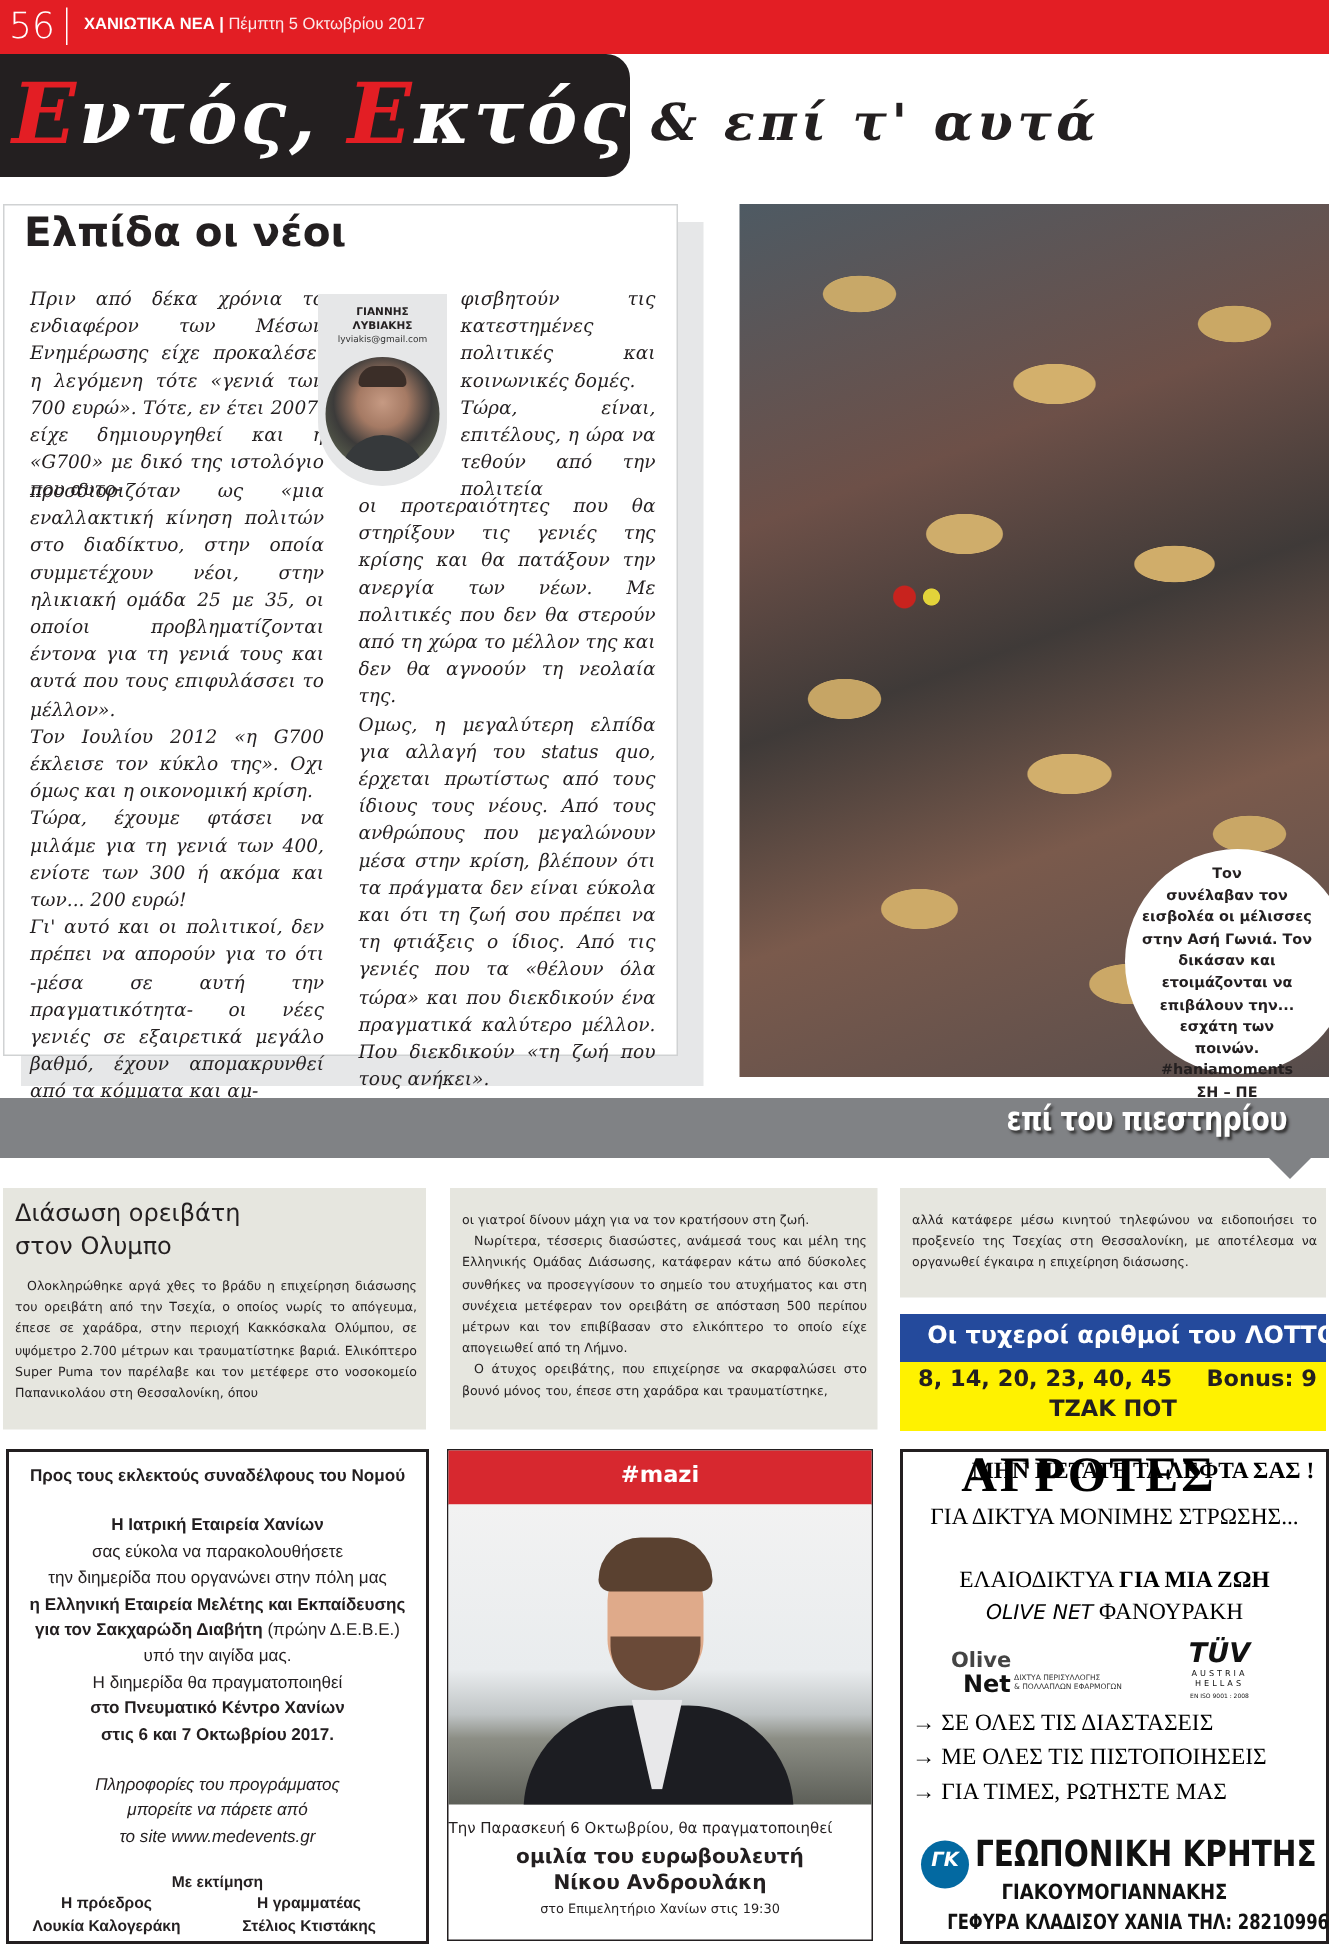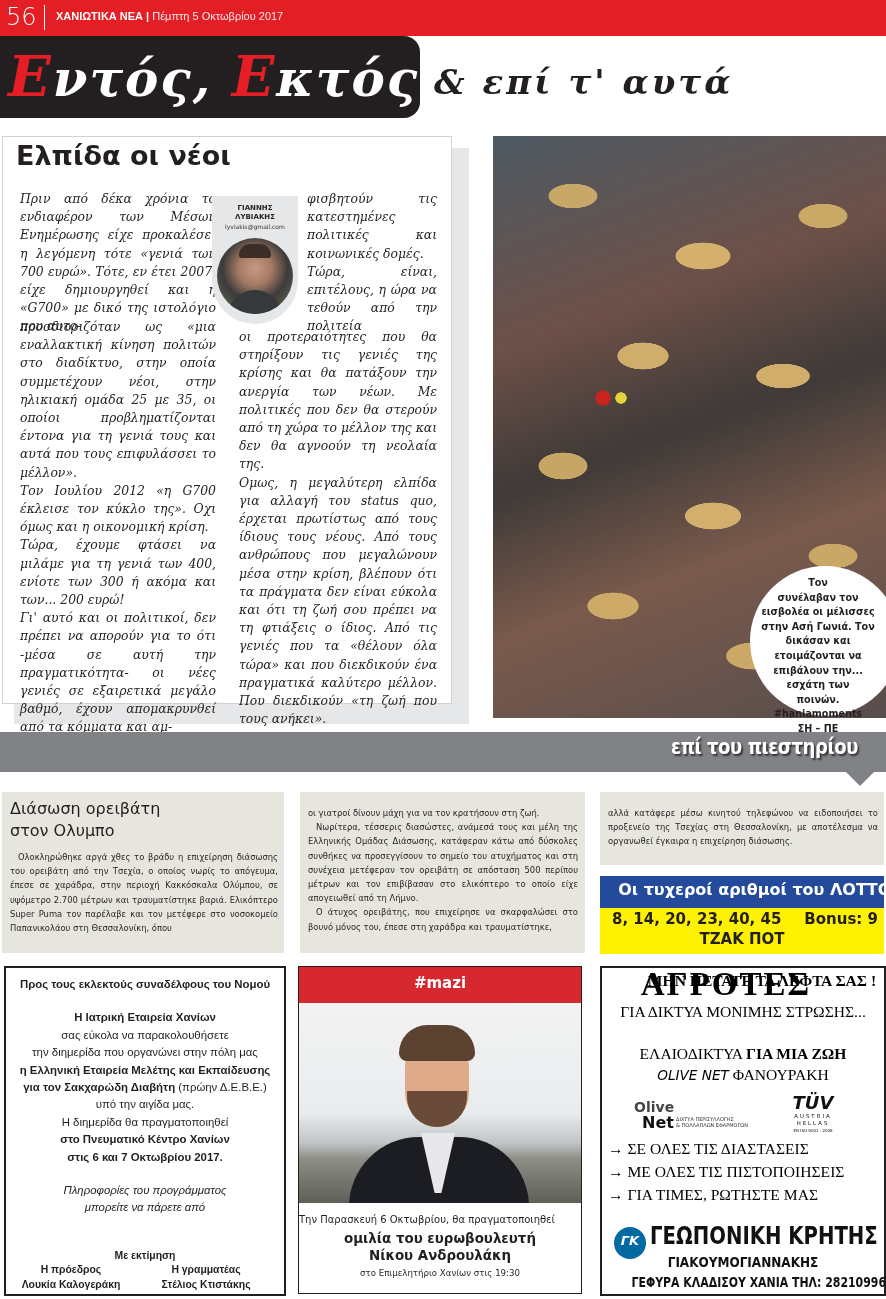--- a/index.html
+++ b/index.html
@@ -225,20 +225,21 @@
   <div>σας εύκολα να παρακολουθήσετε</div>
   <div>την διημερίδα που οργανώνει στην πόλη μας</div>
   <div class="b">η Ελληνική Εταιρεία Μελέτης και Εκπαίδευσης</div>
   <div><span class="b">για τον Σακχαρώδη Διαβήτη</span><span> (πρώην Δ.Ε.Β.Ε.)</span></div>
   <div>υπό την αιγίδα μας.</div>
   <div>Η διημερίδα θα πραγματοποιηθεί</div>
   <div class="b">στο Πνευματικό Κέντρο Χανίων</div>
   <div class="b" style="margin-bottom:16px">στις 6 και 7 Οκτωβρίου 2017.</div>
   <div class="i">Πληροφορίες του προγράμματος</div>
   <div class="i">μπορείτε να πάρετε από</div>
+  <div class="i">το site www.medevents.gr</div>
 </div>
 <div class="abs sig sig-c">Με εκτίμηση</div>
 <div class="abs sig sig-l">
   <div>Η πρόεδρος</div>
   <div>Λουκία Καλογεράκη</div>
 </div>
 <div class="abs sig sig-r">
   <div>Η γραμματέας</div>
   <div>Στέλιος Κτιστάκης</div>
 </div>

